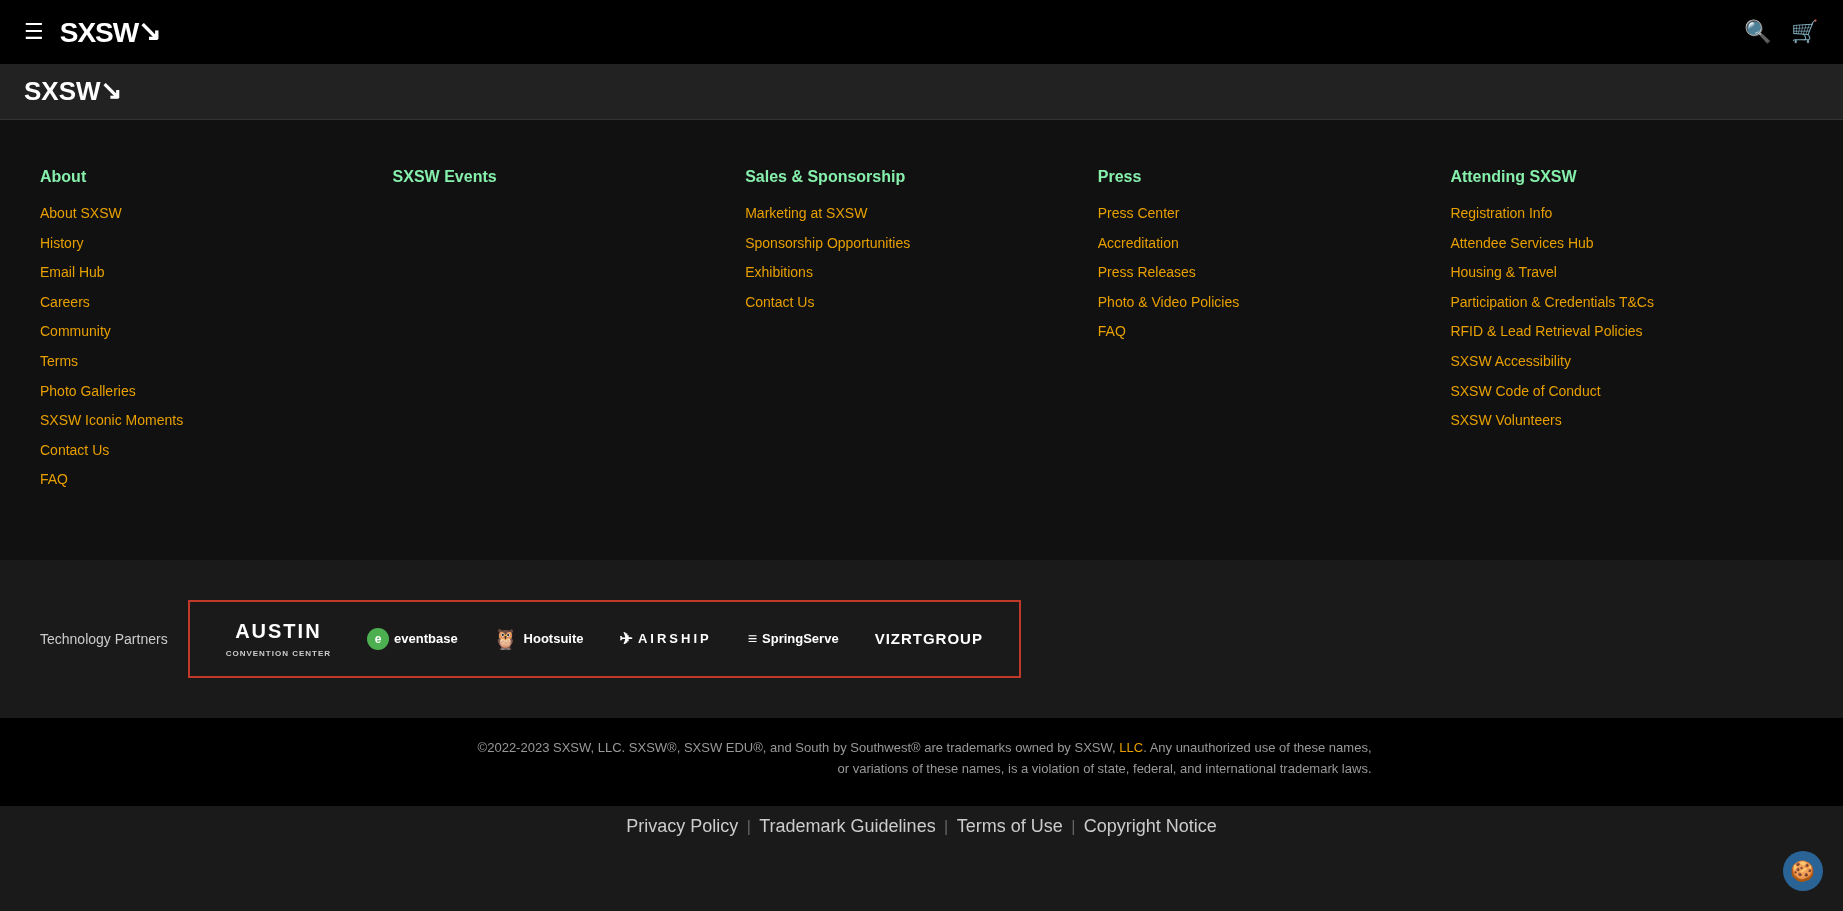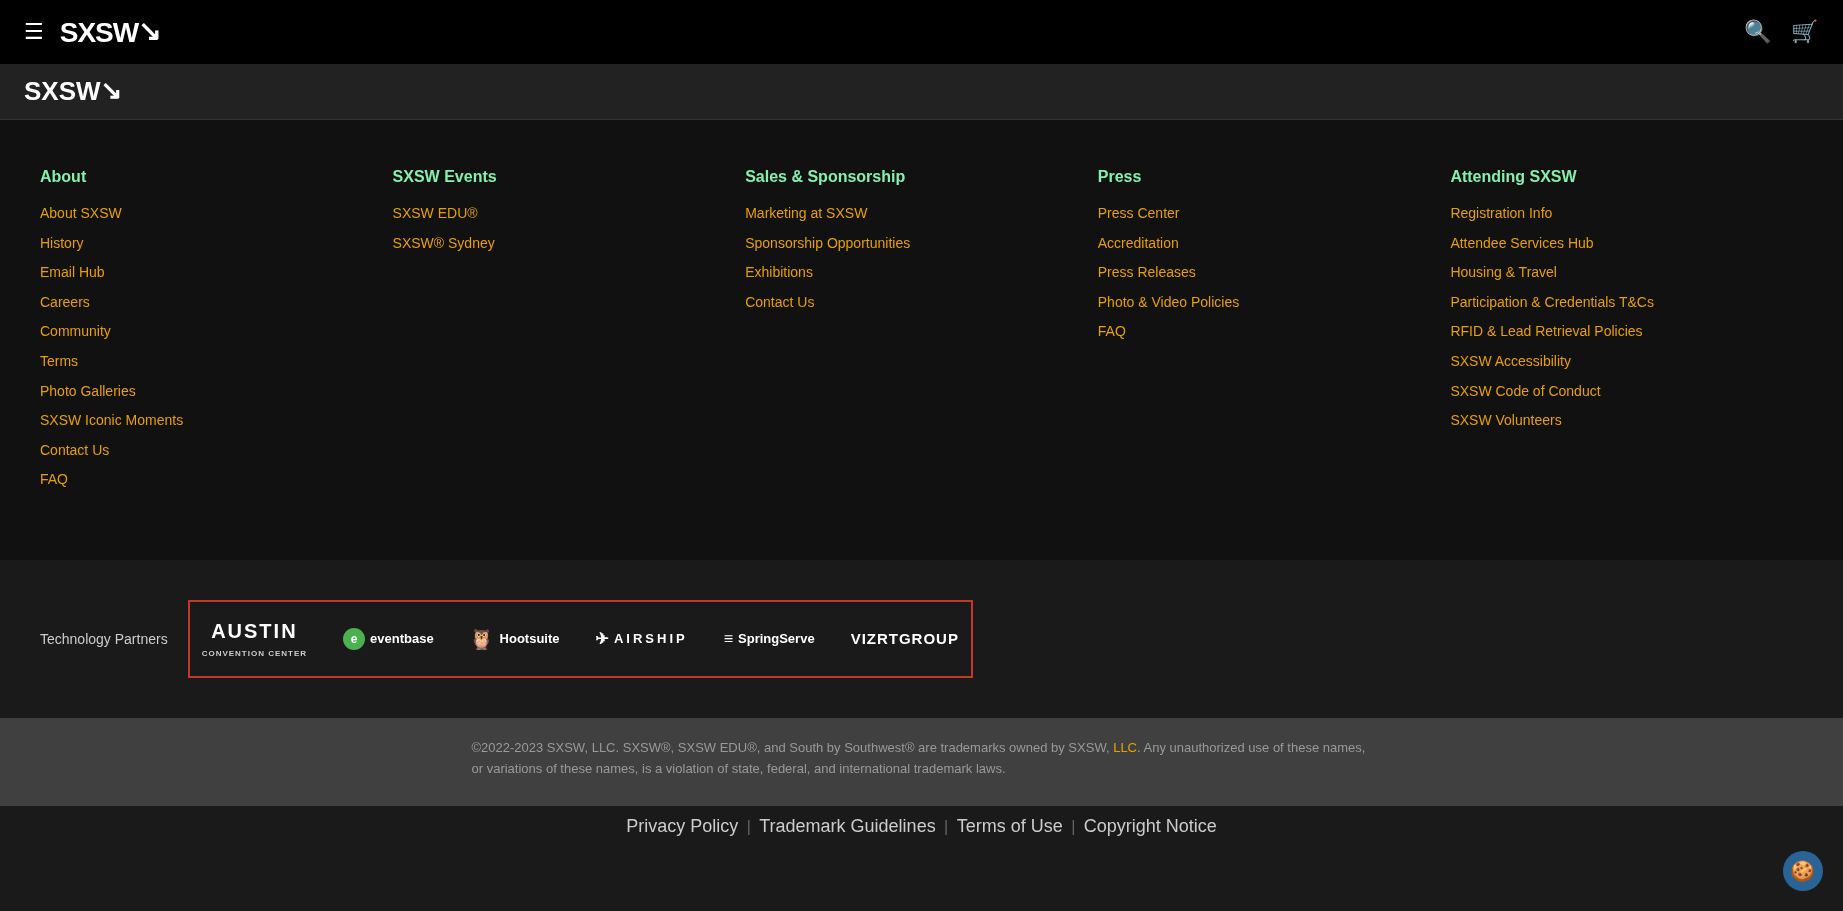--- a/index.html
+++ b/index.html
@@ -73,21 +73,21 @@
     .tech-label {
       font-size: 14px;
       color: #ccc;
       margin-right: 20px;
       white-space: nowrap;
     }
     .partners-box {
       border: 2px solid #c0392b;
       display: flex;
       align-items: center;
-      padding: 18px 12px;
+      padding: 18px 36px;
       gap: 36px;
       background: #1a1a1a;
     }
     .partner-logo {
       color: #fff;
       font-size: 13px;
       font-weight: 700;
       display: flex;
       align-items: center;
       gap: 6px;
@@ -103,23 +103,23 @@
       display: flex; align-items: center; justify-content: center;
       font-size: 12px; font-weight: 900; color: #fff;
     }
     .hootsuite-logo { display: flex; align-items: center; gap: 5px; }
     .airship-logo { display: flex; align-items: center; gap: 5px; }
     .springserve-logo { display: flex; align-items: center; gap: 5px; }
     .vizrt-logo { font-size: 15px; font-weight: 900; letter-spacing: 1px; }
 
     
     .copyright-section {
-      background: #404040;
+      background: #000000;
       padding: 20px 40px 10px;
-      text-align: left;
+      text-align: right;
     }
     .copyright-text {
       font-size: 13px;
       color: #999;
       max-width: 900px;
       margin: 0 auto 16px;
       line-height: 1.6;
     }
     .copyright-text a { color: #e8a000; text-decoration: none; }
 
@@ -185,24 +185,20 @@
         <li><a href="#">Terms</a></li>
         <li><a href="#">Photo Galleries</a></li>
         <li><a href="#">SXSW Iconic Moments</a></li>
         <li><a href="#">Contact Us</a></li>
         <li><a href="#">FAQ</a></li>
       </ul>
     </div>
 
     <div class="footer-col">
       <h3>SXSW Events</h3>
-      <ul>
-        <li><a href="#">SXSW EDU®</a></li>
-        <li><a href="#">SXSW® Sydney</a></li>
-      </ul>
     </div>
 
     <div class="footer-col">
       <h3>Sales &amp; Sponsorship</h3>
       <ul>
         <li><a href="#">Marketing at SXSW</a></li>
         <li><a href="#">Sponsorship Opportunities</a></li>
         <li><a href="#">Exhibitions</a></li>
         <li><a href="#">Contact Us</a></li>
       </ul>

